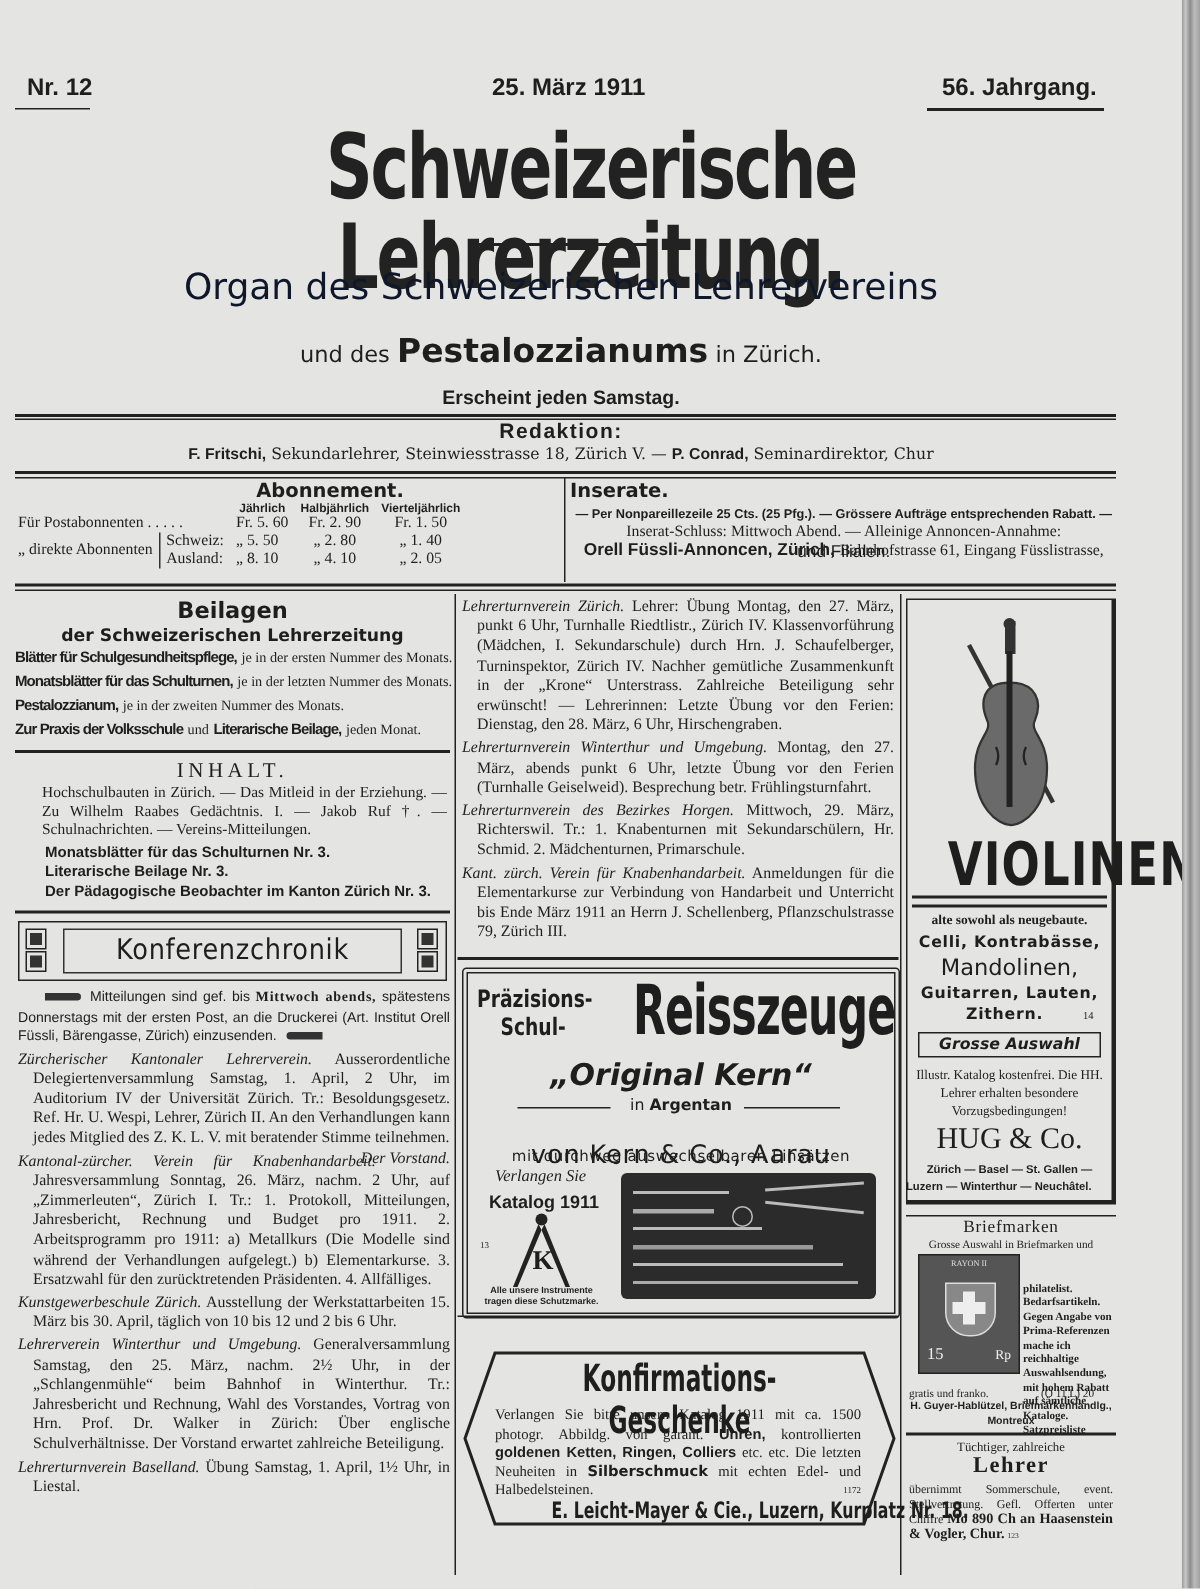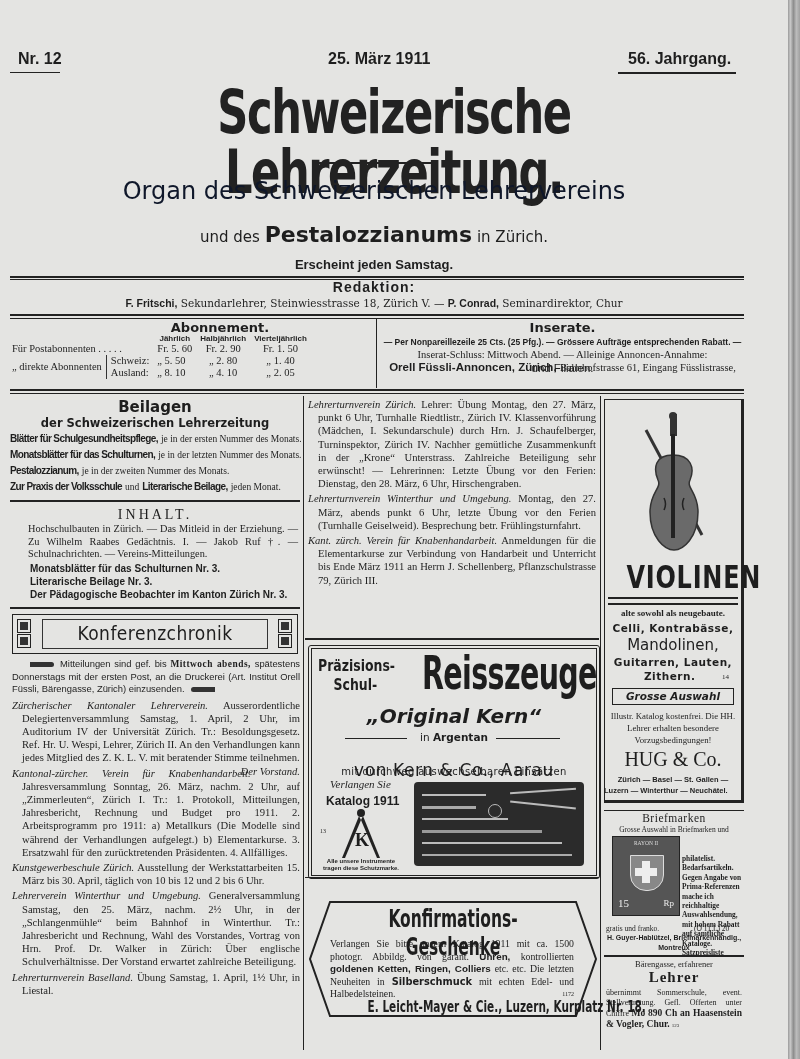--- a/index.html
+++ b/index.html
@@ -21,21 +21,21 @@
     .pesta { left:0; width:748px; top:222px; text-align:center; font-family:"DejaVu Sans", sans-serif; font-size:15px; }
     .pesta b { font-size:22px; }
     .ersch { left:0; width:748px; top:257px; text-align:center; font-family:"Liberation Sans", sans-serif; font-weight:bold; font-size:13px; }
     .redak { left:0; width:748px; top:279px; text-align:center; font-family:"Liberation Sans", sans-serif; font-weight:bold; font-size:14px; letter-spacing:1px; }
     .redak2 { left:0; width:748px; top:297px; text-align:center; font-size:10.5px; }
     
     .abo-title { left:120px; width:200px; top:320px; text-align:center; font-family:"DejaVu Sans", sans-serif; font-weight:bold; font-size:13px; }
     .abo-table { left:8px; top:334px; font-size:10.5px; font-family:"Liberation Serif", serif; }
     .abo-table td { padding:0 4px; line-height:12px; white-space:nowrap; }
     .abo-table th { font-family:"Liberation Sans", sans-serif; font-size:8px; font-weight:bold; padding:0 4px; }
-    .ins-title { left:380px; width:365px; top:320px; text-align:center; font-family:"DejaVu Sans", sans-serif; font-weight:bold; font-size:13px; }
+    .ins-title { left:380px; width:365px; top:320px; text-align:left; font-family:"DejaVu Sans", sans-serif; font-weight:bold; font-size:13px; }
     .ins-line { left:380px; width:365px; text-align:center; white-space:nowrap; }
     
     .col-text { font-size:10.6px; line-height:13.2px; text-align:justify; font-family:"Liberation Serif", serif; }
     .col-text p { margin:0 0 2px 0; text-indent:-10px; padding-left:10px; }
     .col-text i { font-style:italic; }
     .box { position:absolute; border:2px solid #222; }
     .icon-box { position:absolute; width:12px; height:12px; border:1.5px solid #222; background:#e4e4e2; }
     .icon-box::after { content:""; position:absolute; left:2px; top:2px; width:8px; height:8px; background:#333; }
   </style>
 </head>
@@ -163,20 +163,21 @@
       <p><i>Kantonal-zürcher. Verein für Knabenhandarbeit.</i> <span>Jahresversammlung Sonntag, 26. März, nachm. 2 Uhr, auf „Zimmerleuten“, Zürich I. Tr.: 1. Protokoll, Mitteilungen, Jahresbericht, Rechnung und Budget pro 1911. 2. Arbeitsprogramm pro 1911: a) Metallkurs (Die Modelle sind während der Verhandlungen aufgelegt.) b) Elementarkurse. 3. Ersatzwahl für den zurücktretenden Präsidenten. 4. Allfälliges.</span></p>
       <p><i>Kunstgewerbeschule Zürich.</i> <span>Ausstellung der Werkstattarbeiten 15. März bis 30. April, täglich von 10 bis 12 und 2 bis 6 Uhr.</span></p>
       <p><i>Lehrerverein Winterthur und Umgebung.</i> <span>Generalversammlung Samstag, den 25. März, nachm. 2½ Uhr, in der „Schlangenmühle“ beim Bahnhof in Winterthur. Tr.: Jahresbericht und Rechnung, Wahl des Vorstandes, Vortrag von Hrn. Prof. Dr. Walker in Zürich: Über englische Schulverhältnisse. Der Vorstand erwartet zahlreiche Beteiligung.</span></p>
       <p><i>Lehrerturnverein Baselland.</i> <span>Übung Samstag, 1. April, 1½ Uhr, in Liestal.</span></p>
     </div>
   </div>
 
   <div class="abs col-text" style="left:308px;top:398px;width:288px;">
     <p><i>Lehrerturnverein Zürich.</i> <span>Lehrer: Übung Montag, den 27. März, punkt 6 Uhr, Turnhalle Riedtlistr., Zürich IV. Klassenvorführung (Mädchen, I. Sekundarschule) durch Hrn. J. Schaufelberger, Turninspektor, Zürich IV. Nachher gemütliche Zusammenkunft in der „Krone“ Unterstrass. Zahlreiche Beteiligung sehr erwünscht! — Lehrerinnen: Letzte Übung vor den Ferien: Dienstag, den 28. März, 6 Uhr, Hirschengraben.</span></p>
     <p><i>Lehrerturnverein Winterthur und Umgebung.</i> <span>Montag, den 27. März, abends punkt 6 Uhr, letzte Übung vor den Ferien (Turnhalle Geiselweid). Besprechung betr. Frühlingsturnfahrt.</span></p>
+    <p><i>Lehrerturnverein des Bezirkes Horgen.</i> <span>Mittwoch, 29. März, Richterswil. Tr.: 1. Knabenturnen mit Sekundarschülern, Hr. Schmid. 2. Mädchenturnen, Primarschule.</span></p>
     <p><i>Kant. zürch. Verein für Knabenhandarbeit.</i> <span>Anmeldungen für die Elementarkurse zur Verbindung von Handarbeit und Unterricht bis Ende März 1911 an Herrn J. Schellenberg, Pflanzschulstrasse 79, Zürich III.</span></p>
   </div>
   <div class="rule" style="left:305px;top:638px;width:294px;height:2px;"></div>
 
   <div class="box" style="left:308px;top:645px;width:284px;height:226px;border:4px double #222;border-radius:3px;"></div>
   <div class="abs sans" style="left:318px;top:656px;font-weight:bold;font-size:16px;line-height:19px;transform:scaleX(0.78);transform-origin:left top;">
     <div>Präzisions-</div>
     <div style="padding-left:20px;">Schul-</div>
   </div>
   <div class="abs sans" style="left:422px;top:648px;font-weight:bold;font-size:46px;line-height:50px;letter-spacing:-1px;transform:scaleX(0.62);transform-origin:left top;">Reisszeuge</div>
@@ -234,21 +235,21 @@
   <div class="box" style="left:604px;top:399px;width:136px;height:400px;border-width:1px;border-right:3px solid #222;border-bottom:3px solid #222;"></div>
   <svg class="abs" style="left:640px;top:410px;" width="70" height="150" viewBox="0 0 70 150">
     <line x1="6" y1="20" x2="62" y2="125" stroke="#333" stroke-width="3"></line>
     <rect x="30" y="4" width="7" height="22" fill="#333"></rect>
     <circle cx="33" cy="6" r="4" fill="#333"></circle>
     <path d="M33 45 C15 45 13 58 18 70 C22 78 10 82 10 102 C10 128 25 140 34 140 C43 140 58 128 58 102 C58 82 46 78 50 70 C55 58 51 45 33 45 Z" fill="#6a6a6a" stroke="#333" stroke-width="1.5"></path>
     <rect x="31" y="24" width="4" height="104" fill="#222"></rect>
     <path d="M24 88 q3 6 0 12" stroke="#222" fill="none" stroke-width="1.5"></path>
     <path d="M44 88 q-3 6 0 12" stroke="#222" fill="none" stroke-width="1.5"></path>
   </svg>
-  <div class="abs sans" style="left:604px;width:138px;top:562px;text-align:center;font-weight:bold;font-size:32px;line-height:30px;">
+  <div class="abs sans" style="left:604px;width:138px;top:562px;text-align:center;font-weight:bold;font-size:40px;line-height:30px;">
     <span style="display:inline-block;transform:scaleX(0.75);letter-spacing:1px;">VIOLINEN</span>
   </div>
   <div class="rule" style="left:608px;top:597px;width:130px;height:2px;"></div>
   <div class="rule" style="left:608px;top:603px;width:130px;height:2px;"></div>
   <div class="abs serif" style="left:604px;width:138px;top:608px;text-align:center;font-size:9px;font-weight:bold;">alte sowohl als neugebaute.</div>
   <div class="abs sans" style="left:604px;width:138px;top:622px;text-align:center;font-weight:bold;font-size:10.5px;letter-spacing:0.5px;">Celli, Kontrabässe,</div>
   <div class="abs sans" style="left:604px;width:138px;top:636px;text-align:center;font-size:15px;">Mandolinen,</div>
   <div class="abs sans" style="left:604px;width:138px;top:656px;text-align:center;font-weight:bold;font-size:10.5px;letter-spacing:0.5px;">Guitarren, Lauten,</div>
   <div class="abs sans" style="left:644px;top:670px;font-weight:bold;font-size:10.5px;letter-spacing:0.5px;">Zithern.</div>
   <div class="abs serif" style="left:722px;top:673px;font-size:7px;">14</div>
@@ -269,21 +270,21 @@
     <div class="serif" style="position:absolute;left:5px;top:60px;font-size:11px;color:#eee;">15</div>
     <div class="serif" style="position:absolute;right:5px;top:61px;font-size:9px;color:#eee;">Rp</div>
   </div>
   <div class="abs serif" style="left:682px;top:836px;width:60px;font-size:7.4px;line-height:9.4px;text-align:left;font-weight:bold;margin-top:18px;">philatelist. Bedarfsartikeln. Gegen Angabe von Prima-Referenzen mache ich reichhaltige Auswahlsendung, mit hohem Rabatt auf sämtliche Kataloge. Satzpreisliste</div>
   <div class="abs serif" style="left:606px;top:924px;font-size:7.5px;">gratis und franko.</div>
   <div class="abs serif" style="left:694px;top:924px;font-size:7.5px;">(O 11 L) 20</div>
   <div class="abs lsans" style="left:604px;width:140px;top:934px;text-align:center;font-size:7px;font-weight:bold;white-space:nowrap;">H. Guyer-Hablützel, Briefmarkenhandlg.,</div>
   <div class="abs lsans" style="left:604px;width:140px;top:944px;text-align:center;font-size:7px;font-weight:bold;">Montreux</div>
   <div class="rule" style="left:604px;top:955px;width:140px;height:2px;"></div>
 
-  <div class="abs serif" style="left:604px;width:140px;top:959px;text-align:center;font-size:8.5px;">Bärengasse, erfahrener</div>
+  <div class="abs serif" style="left:604px;width:140px;top:959px;text-align:center;font-size:8.5px;">Tüchtiger, zahlreiche</div>
   <div class="abs serif" style="left:604px;width:140px;top:969px;text-align:center;font-weight:bold;font-size:15px;letter-spacing:1px;">Lehrer</div>
   <div class="abs serif" style="left:606px;top:988px;width:136px;font-size:8px;line-height:10px;text-align:justify;">
     <span>übernimmt Sommerschule, event. Stellvertretung. Gefl. Offerten unter Chiffre</span>
     <b style="font-size:9.5px;">Mo 890 Ch an Haasenstein &amp; Vogler, Chur.</b>
     <span style="font-size:5px;">123</span>
   </div>
 
 </div>
 <div class="edge"></div>
 

